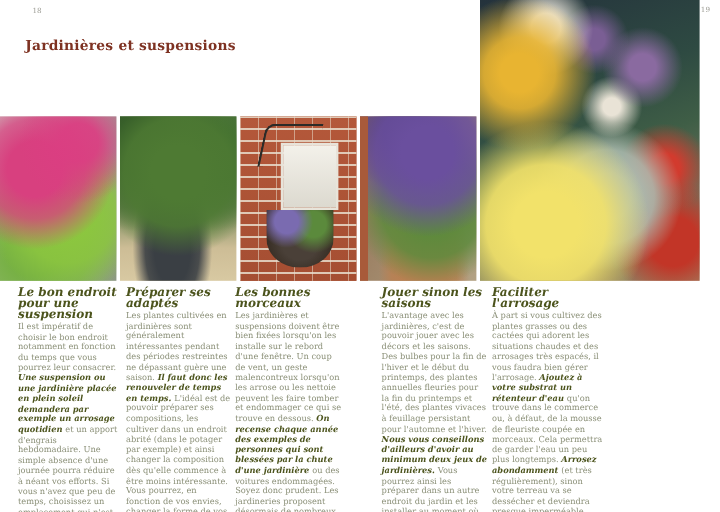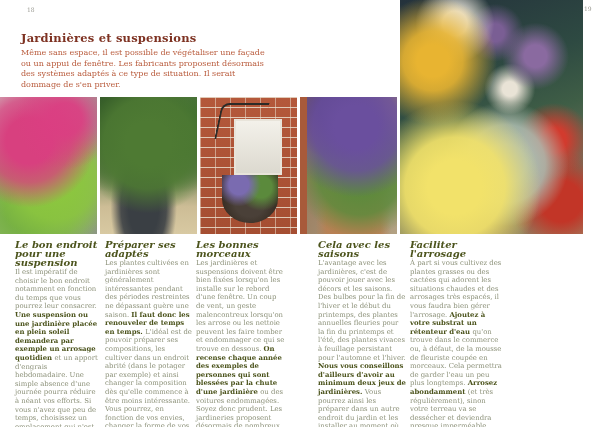--- a/index.html
+++ b/index.html
@@ -58,38 +58,37 @@
     radial-gradient(circle at 30% 80%, #f2e26a 0 12%, rgba(242,226,106,.92) 22%, transparent 38%),
     radial-gradient(circle at 58% 70%, #aebdb2 0 10%, rgba(174,189,178,.85) 20%, transparent 32%),
     radial-gradient(circle at 84% 60%, #d23b2e 0 6%, transparent 18%),
     radial-gradient(circle at 88% 86%, #c23527 0 8%, transparent 20%),
     linear-gradient(160deg,#24323c 0%,#2e4a42 35%,#3f5e46 55%,#6b705a 75%,#8a7b5e 90%,#9b8a68 100%);}
 
   
   .col{position:absolute;top:240px;}
   .col h2{font-size:10px;line-height:9px;color:#4c541d;margin:0;font-weight:bold;font-style:italic;}
   .col p{font-size:6.9px;line-height:8.6px;color:#8b9078;margin:1px 0 0 0;}
-  .col .em{font-weight:bold;color:#4c541d;}
+  .col .em{font-weight:bold;color:#4c541d;font-style:italic;}
   .c1{left:15px;width:84px;}
   .c2{left:105px;width:87px;}
   .c3{left:196px;width:90px;}
   .c4{left:318px;width:88px;}
   .c5{left:410px;width:92px;}
 </style>
 </head>
 <body>
 
 <div class="spread">
 
   <span class="pagenum left">18</span>
   <span class="pagenum right">19</span>
 
   <div class="header">
     <h1 class="title">Jardinières et suspensions</h1>
-    <p class="intro">Même sans espace, il est possible de végétaliser une façade ou un appui de fenêtre. Les fabricants proposent désormais des systèmes adaptés à ce type de situation. Il serait dommage de s'en priver.</p>
   </div>
 
   <div class="photo photo1" title="Suspension de pétunias roses et feuillage vert clair devant un mur gris"></div>
   <div class="photo photo2" title="Pot sombre garni de plantes à feuillage vert sur gravier"></div>
   <div class="photo photo3" title="Panier suspendu à une potence devant un mur de briques et une fenêtre blanche">
     <span class="bracket"></span>
     <span class="window"></span>
     <span class="basket"></span>
   </div>
   <div class="photo photo4" title="Pot en terre cuite garni de pétunias violets, violas et lavande"></div>
@@ -104,21 +103,21 @@
     <h2>Préparer ses adaptés</h2>
     <p><span>Les plantes cultivées en jardinières sont généralement intéressantes pendant des périodes restreintes ne dépassant guère une saison. </span><span class="em">Il faut donc les renouveler de temps en temps. </span><span>L'idéal est de pouvoir préparer ses compositions, les cultiver dans un endroit abrité (dans le potager par exemple) et ainsi changer la composition dès qu'elle commence à être moins intéressante. Vous pourrez, en fonction de vos envies, changer la forme de vos jardinières et ainsi animer l'endroit où vous les placez.</span></p>
   </div>
 
   <div class="col c3">
     <h2>Les bonnes morceaux</h2>
     <p><span>Les jardinières et suspensions doivent être bien fixées lorsqu'on les installe sur le rebord d'une fenêtre. Un coup de vent, un geste malencontreux lorsqu'on les arrose ou les nettoie peuvent les faire tomber et endommager ce qui se trouve en dessous. </span><span class="em">On recense chaque année des exemples de personnes qui sont blessées par la chute d'une jardinière </span><span>ou des voitures endommagées. Soyez donc prudent. Les jardineries proposent désormais de nombreux systèmes de fixation qui vous éviteront bien des déboires.</span></p>
   </div>
 
   <div class="col c4">
-    <h2>Cela avec les saisons</h2>
+    <h2>Jouer sinon les saisons</h2>
     <p><span>L'avantage avec les jardinières, c'est de pouvoir jouer avec les décors et les saisons. Des bulbes pour la fin de l'hiver et le début du printemps, des plantes annuelles fleuries pour la fin du printemps et l'été, des plantes vivaces à feuillage persistant pour l'automne et l'hiver. </span><span class="em">Nous vous conseillons d'ailleurs d'avoir au minimum deux jeux de jardinières. </span><span>Vous pourrez ainsi les préparer dans un autre endroit du jardin et les installer au moment où celles de la saison précédente commencent à être moins belles.</span></p>
   </div>
 
   <div class="col c5">
     <h2>Faciliter l'arrosage</h2>
     <p><span>À part si vous cultivez des plantes grasses ou des cactées qui adorent les situations chaudes et des arrosages très espacés, il vous faudra bien gérer l'arrosage. </span><span class="em">Ajoutez à votre substrat un rétenteur d'eau </span><span>qu'on trouve dans le commerce ou, à défaut, de la mousse de fleuriste coupée en morceaux. Cela permettra de garder l'eau un peu plus longtemps. </span><span class="em">Arrosez abondamment </span><span>(et très régulièrement), sinon votre terreau va se dessécher et deviendra presque imperméable. Vous aurez alors des difficultés à le réhydrater.</span></p>
   </div>
 
 </div>
 

